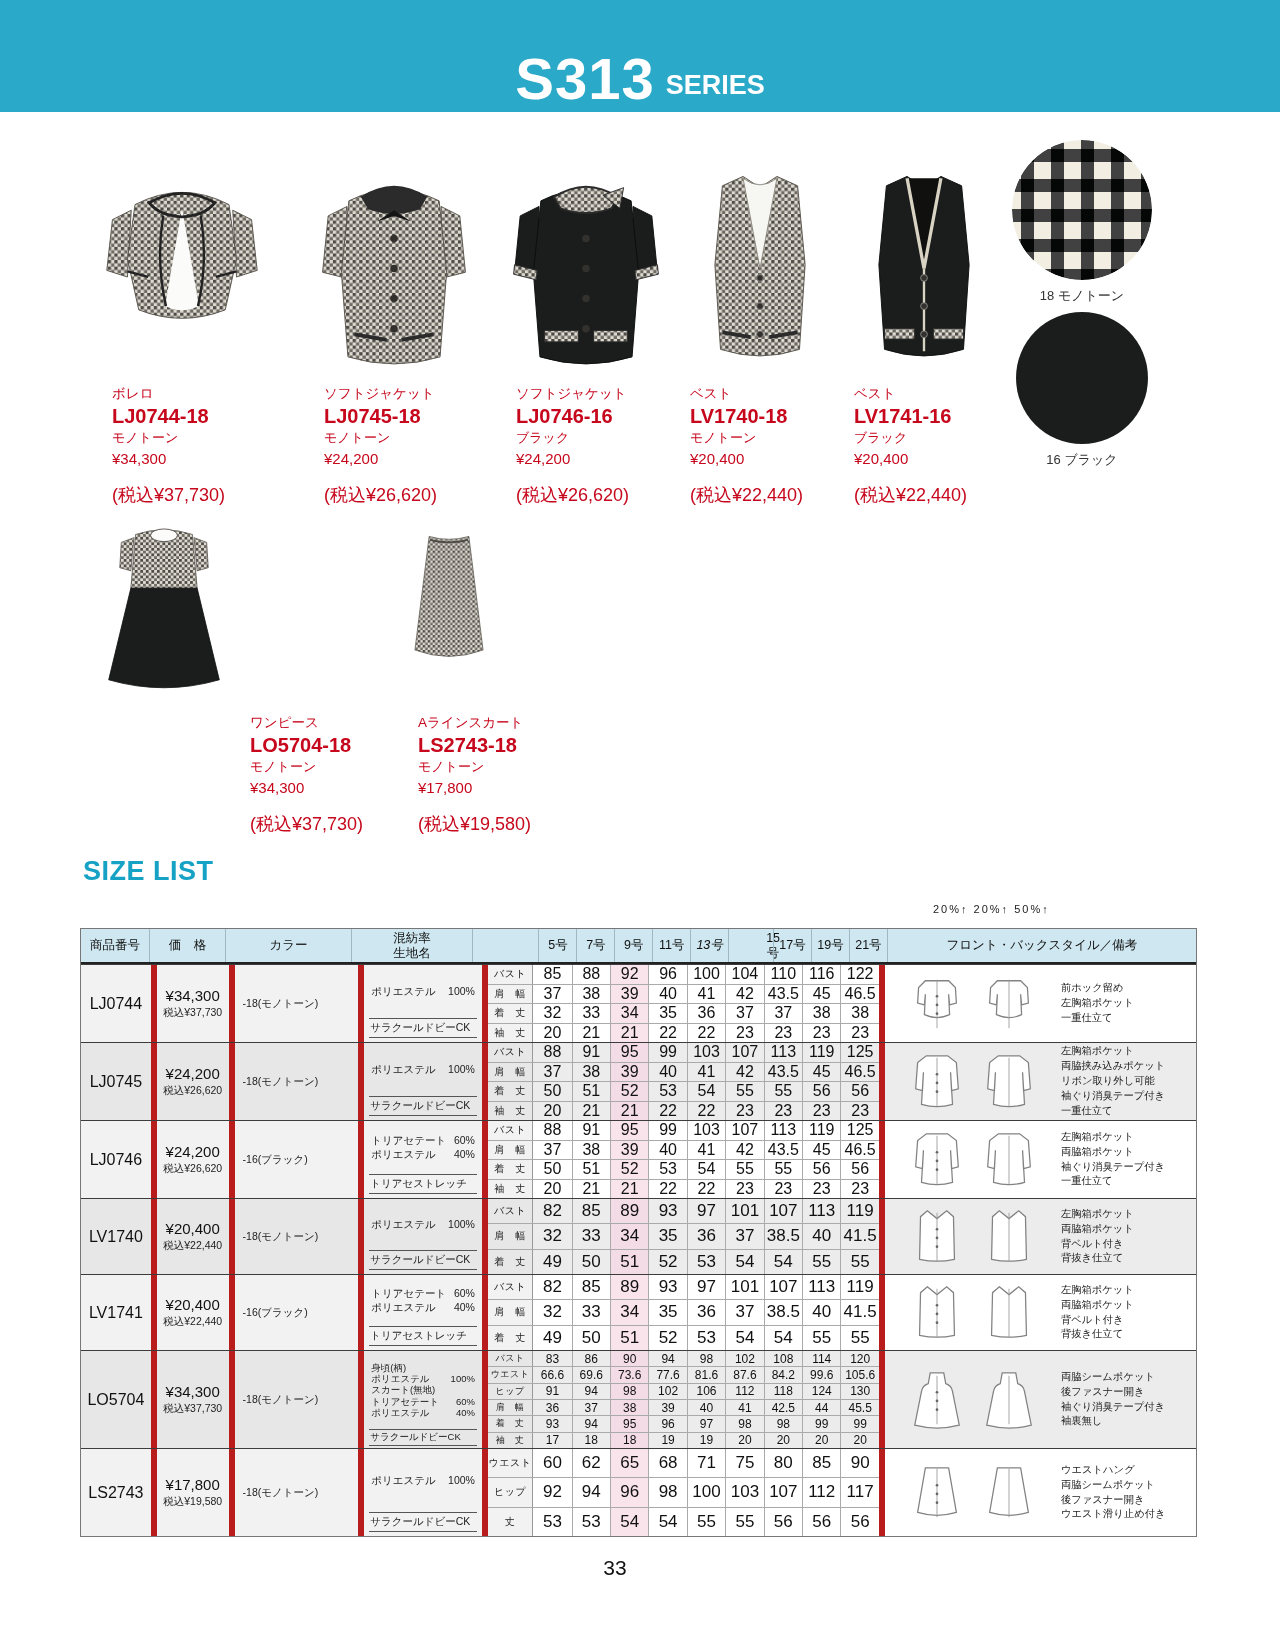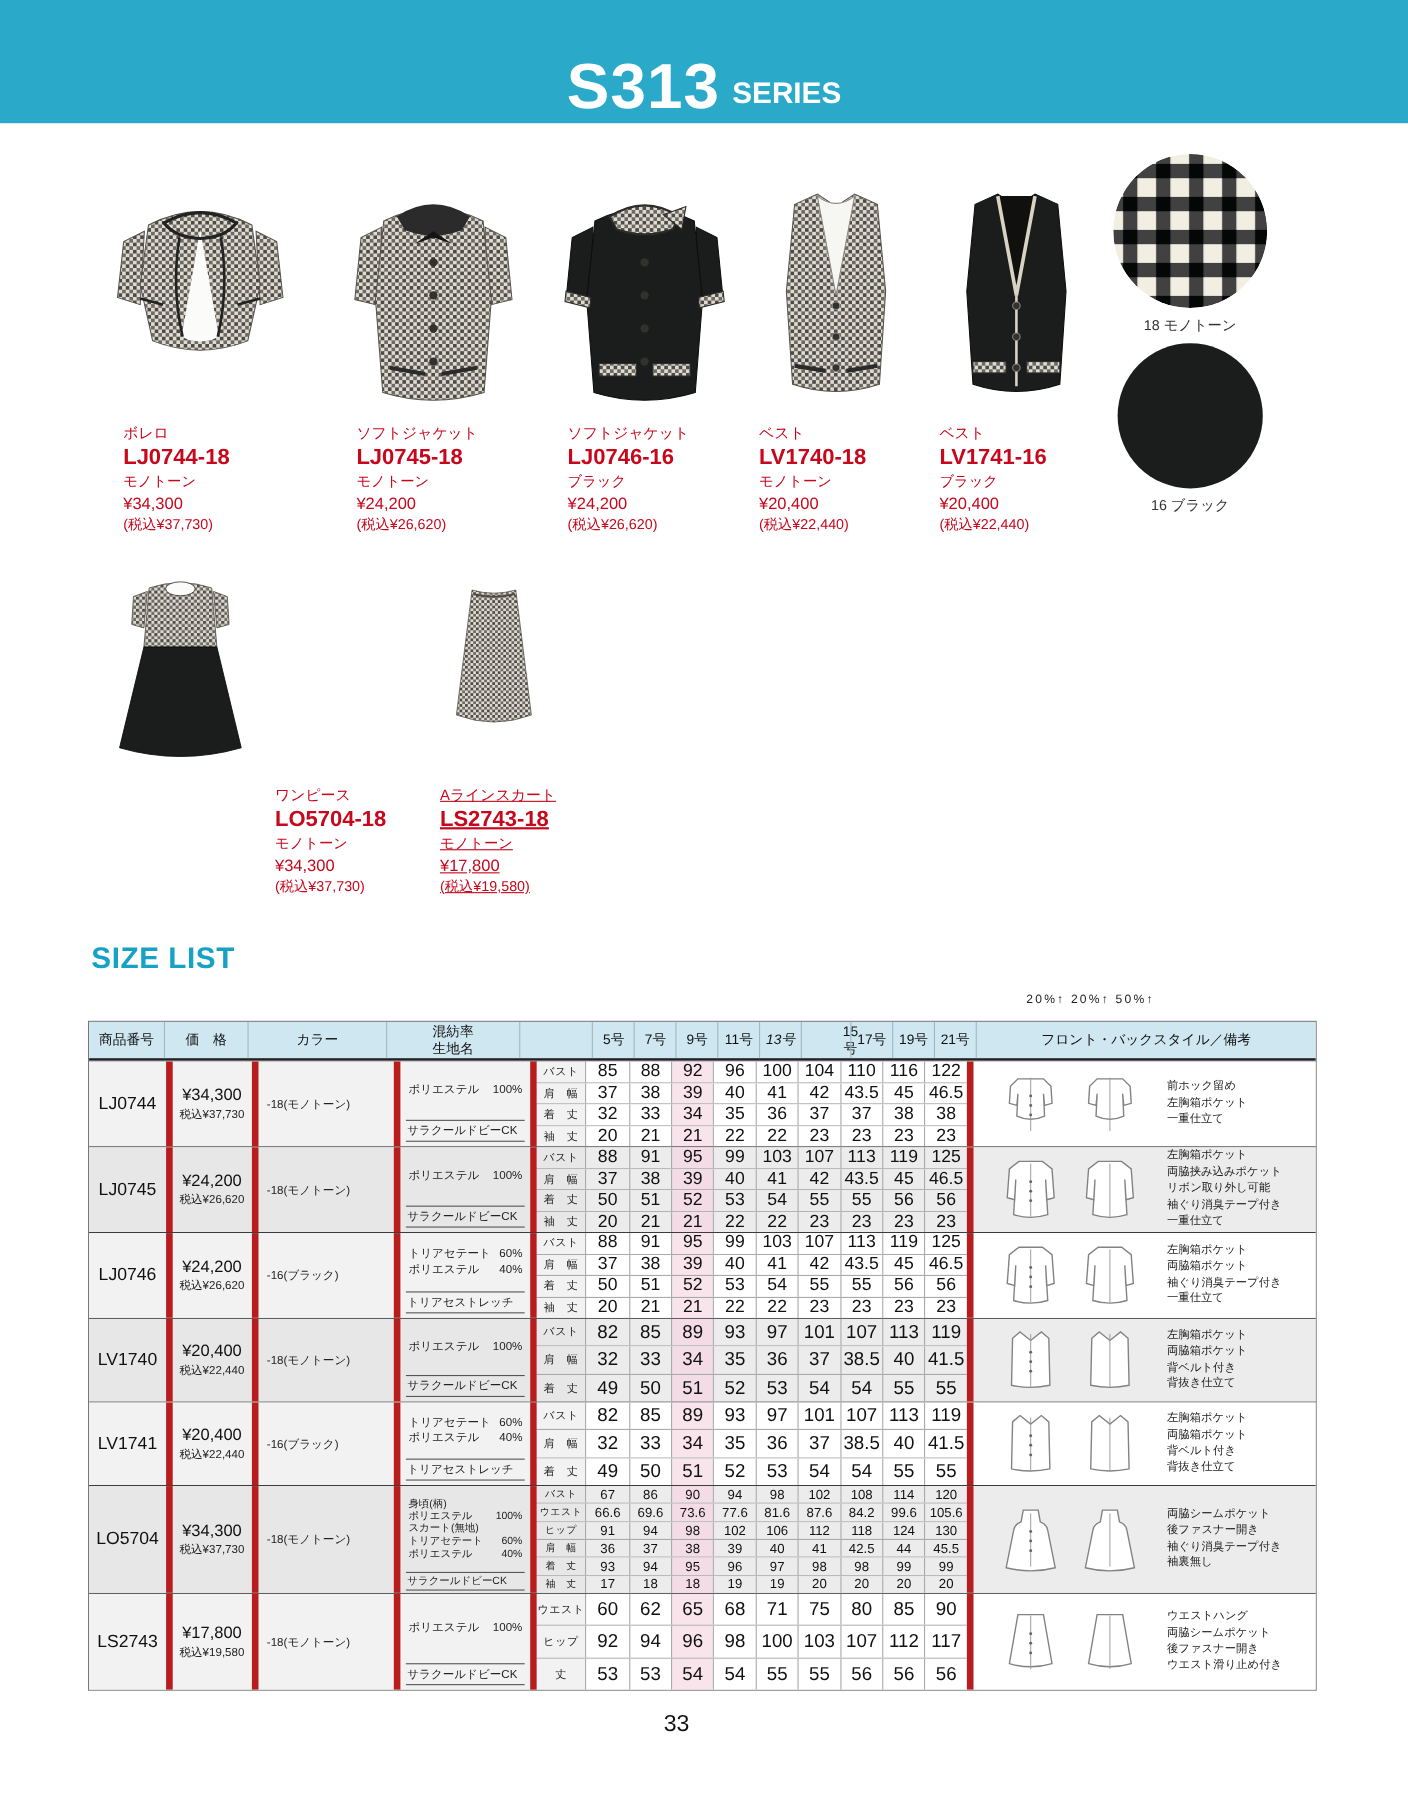--- a/index.html
+++ b/index.html
@@ -11,21 +11,21 @@
 .prod-card{position:absolute;width:200px}
 .prod-img{height:238px;display:flex;align-items:flex-end;justify-content:center}
 .prod-img svg{width:188px;height:234px}
 .prod-img2{position:absolute}
 .prod-label{padding-left:30px;margin-top:7px;color:#c6071c}
 .abs-label{position:absolute;padding-left:0;margin-top:0}
 .p-name{font-size:13.5px}
 .p-code{font-size:20px;font-weight:bold;margin:2px 0 1px}
 .p-color{font-size:13px}
 .p-price{font-size:15px;margin-top:3px}
-.p-tax{font-size:13px;margin-top:1px}
+.p-tax{font-size:18px;margin-top:16px}
 .swatch{position:absolute;text-align:center}
 .swatch .circ{border-radius:50%;overflow:hidden;margin:0 auto}
 .sw-label{font-size:13px;color:#333;margin-top:7px}
 .sizelist-title{position:absolute;left:83px;top:856px;font-size:27px;font-weight:bold;color:#16a2c4;letter-spacing:.5px}
 .stretch-note{position:absolute;left:933px;top:903px;font-size:11px;color:#222;letter-spacing:2px}
 .table{position:absolute;left:80px;top:928px;width:1117px;border:1px solid #777;background:#fff}
 .thead{display:flex;height:35px;background:#cfe7f0;border-bottom:2px solid #222;font-size:12.5px;color:#111}
 .hc{display:flex;align-items:center;justify-content:center;height:100%;border-left:1px solid #9fb9c2;text-align:center;white-space:pre-line;line-height:1.15}
 .hc:first-child{border-left:none}
 .tb{display:flex;border-top:1.6px solid #3c3c3c;--info:#f2f2f2;--val:#ffffff;--pink:#fae4ec;--vfs:16px}
@@ -214,21 +214,21 @@
       <div class="p-name">ワンピース</div>
       <div class="p-code">LO5704-18</div>
       <div class="p-color">モノトーン</div>
       <div class="p-price">¥34,300</div>
       <div class="p-tax">(税込¥37,730)</div>
     </div>
     <div class="prod-img2" style="left: 378px; top: 506px;"><svg viewBox="0 0 200 240" width="142" height="200" stroke-width="1">
         <path d="M72,22 Q100,30 128,22 L148,182 Q100,200 52,182 Z" fill="url(#chk)" stroke="#57534c"></path>
         <path d="M73,27 Q100,34 127,27" fill="none" stroke="#4e4a45" stroke-width="2.5"></path>
       </svg></div>
-    <div class="prod-label abs-label" style="position: absolute; left: 400px; top: 714px; text-decoration: underline;">
+    <div class="prod-label abs-label" style="position: absolute; left: 418px; top: 714px;">
       <div class="p-name">Aラインスカート</div>
       <div class="p-code">LS2743-18</div>
       <div class="p-color">モノトーン</div>
       <div class="p-price">¥17,800</div>
       <div class="p-tax">(税込¥19,580)</div>
     </div>
   </div>
 
 <div class="sizelist-title">SIZE LIST</div>
 <div class="stretch-note">20%↑ 20%↑ 50%↑</div>
@@ -703,21 +703,21 @@
           <div class="fab-line">
             <span>ポリエステル</span>
             <span>40%</span>
           </div>
         </div>
         <div class="fab-base">サラクールドビーCK</div>
       </div>
       <div class="cell c-meas">
         <div class="mrow">
           <div class="ml">バスト</div>
-          <div class="mv first">67</div>
+          <div class="mv first">83</div>
           <div class="mv">86</div>
           <div class="mv pink">90</div>
           <div class="mv">94</div>
           <div class="mv">98</div>
           <div class="mv">102</div>
           <div class="mv">108</div>
           <div class="mv">114</div>
           <div class="mv">120</div>
         </div>
         <div class="mrow">

